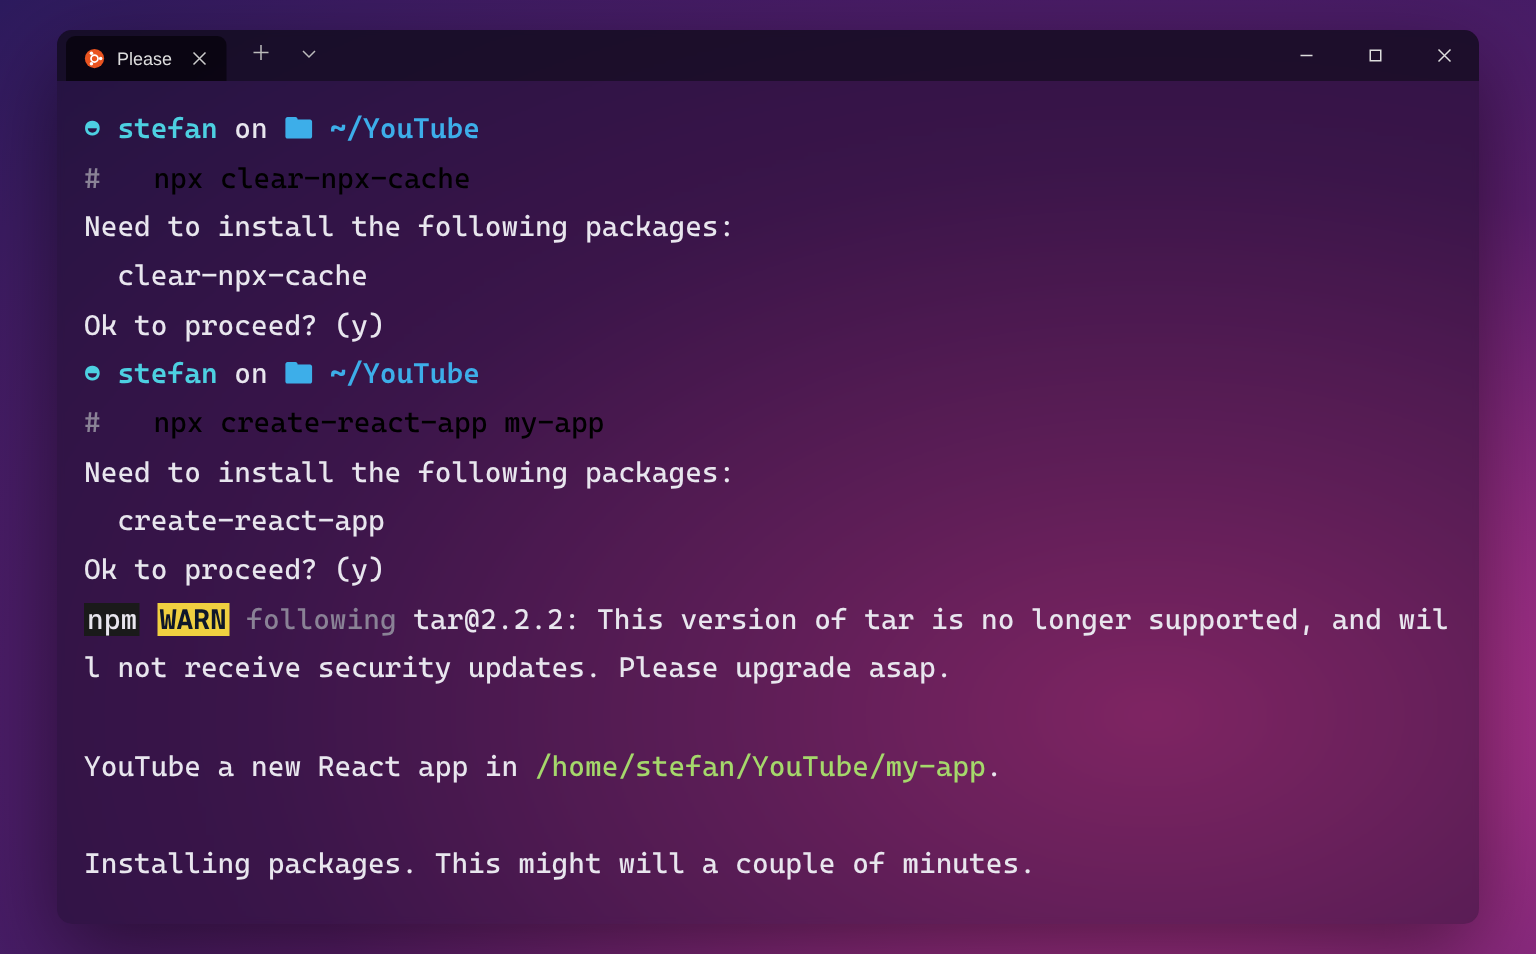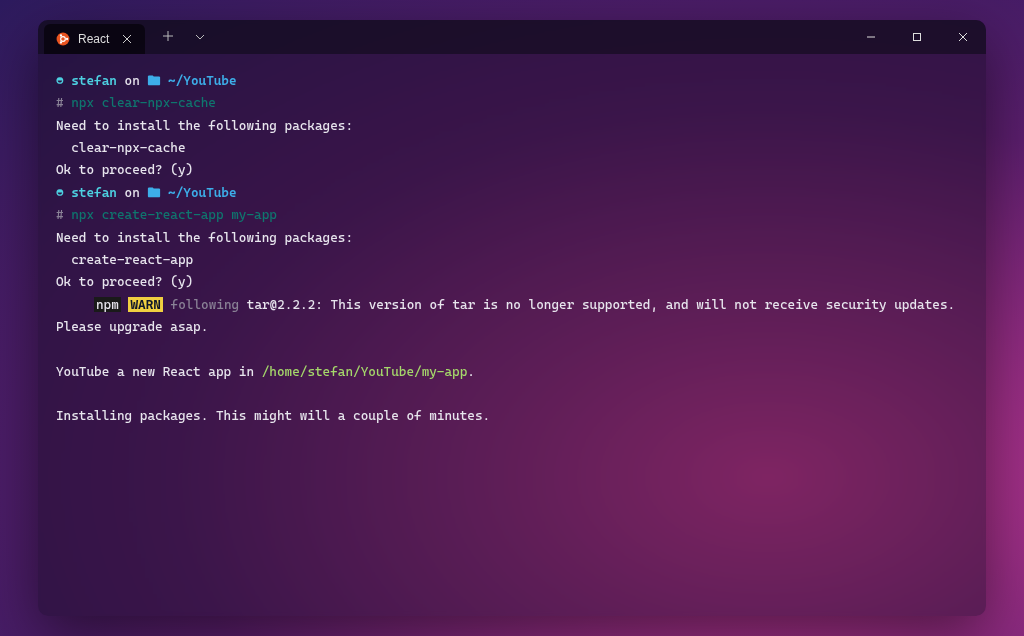--- a/index.html
+++ b/index.html
@@ -107,44 +107,43 @@
       display: flex;
       align-items: center;
       justify-content: center;
       color: #ddd;
       cursor: pointer;
     }
 
     .terminal-body {
       flex: 1;
       padding: 16px 18px;
-      font-size: 13px;
+      font-size: 19px;
       line-height: 1.72;
       color: #e8e6ee;
       font-family: 'Cascadia Mono', 'Consolas', monospace;
       overflow: hidden;
     }
 
     .line {
       white-space: pre-wrap;
       word-break: break-all;
     }
 
     .cyan { color: #4dd0e1; font-weight: 600; }
     .blue { color: #3daee9; font-weight: 600; }
     .green { color: #a5d86b; text-align: right; }
-    .dim { color: #0f766e; }
+    .dim { color: #000000; margin-left: 24px; }
     .gray { color: #8a8296; }
     .white { color: #e8e6ee; }
 
     .npm-badge {
       background: #1a1a1a;
       color: #e8e6ee;
       padding: 0 2px;
-      margin-left: 38px;
     }
 
     .warn-badge {
       background: #f0d040;
       color: #0f172a;
       font-weight: bold;
       padding: 0 2px;
     }
 
     .user-icon {
@@ -165,21 +164,21 @@
     <div class="tab">
       <span class="tab-icon">
         <svg width="14" height="14" viewBox="0 0 24 24">
             <circle cx="12" cy="12" r="11" fill="#E95420"></circle>
             <circle cx="12" cy="12" r="4" fill="none" stroke="#fff" stroke-width="2"></circle>
             <circle cx="19" cy="12" r="2" fill="#fff"></circle>
             <circle cx="8.5" cy="6" r="2" fill="#fff"></circle>
             <circle cx="8.5" cy="18" r="2" fill="#fff"></circle>
           </svg>
       </span>
-      <span class="tab-title">React</span>
+      <span class="tab-title">Please</span>
       <span class="tab-close">
         <svg width="10" height="10" viewBox="0 0 10 10">
             <path d="M1 1 L9 9 M9 1 L1 9" stroke="currentColor" stroke-width="1"></path>
           </svg>
       </span>
     </div>
     <div class="tab-actions">
       <span class="new-tab">
         <svg width="12" height="12" viewBox="0 0 12 12">
             <path d="M6 1 V11 M1 6 H11" stroke="currentColor" stroke-width="1"></path>

